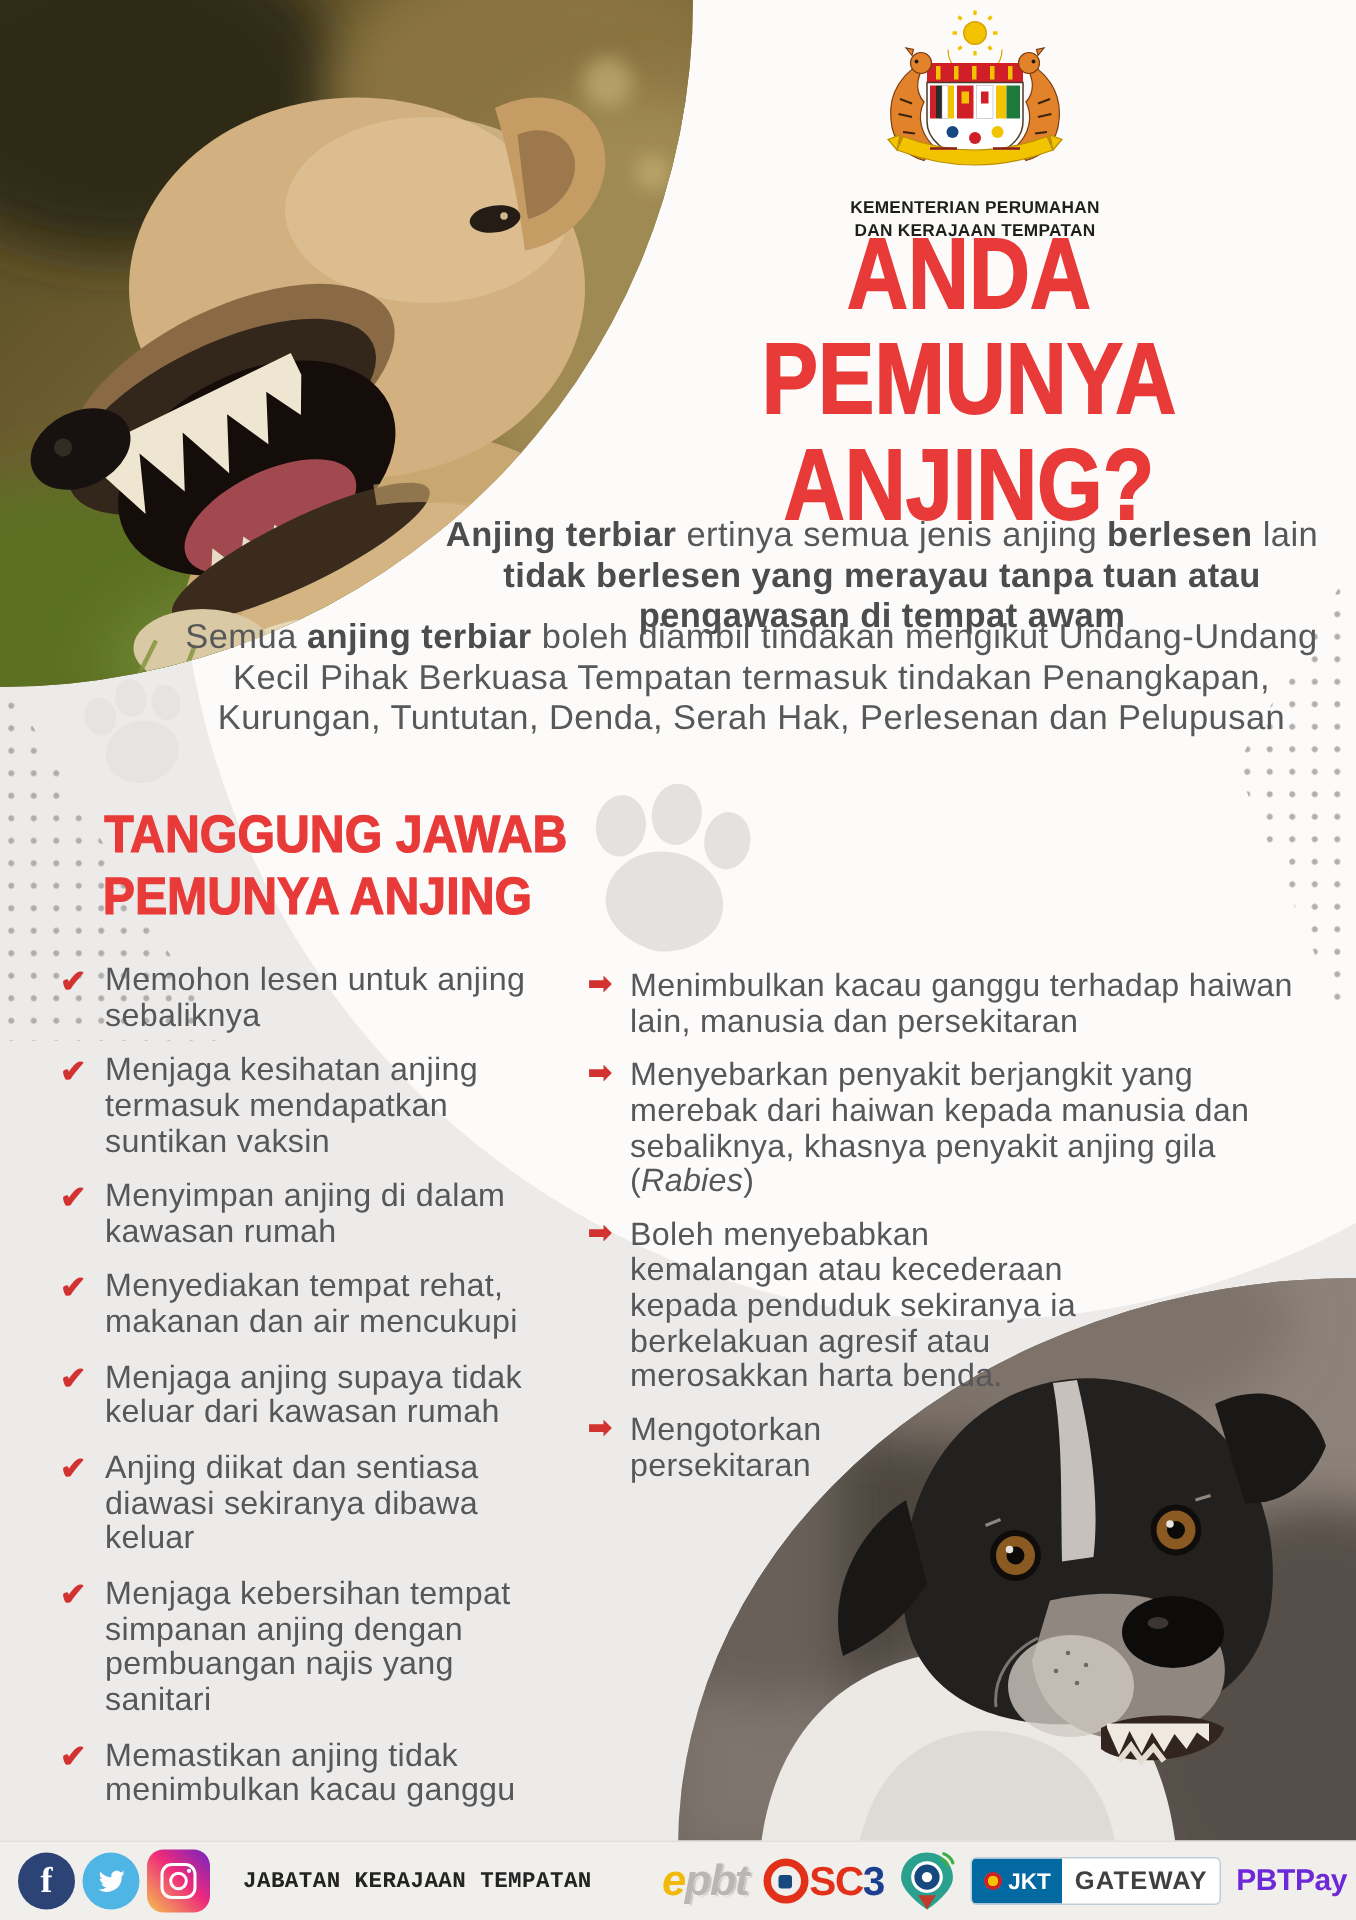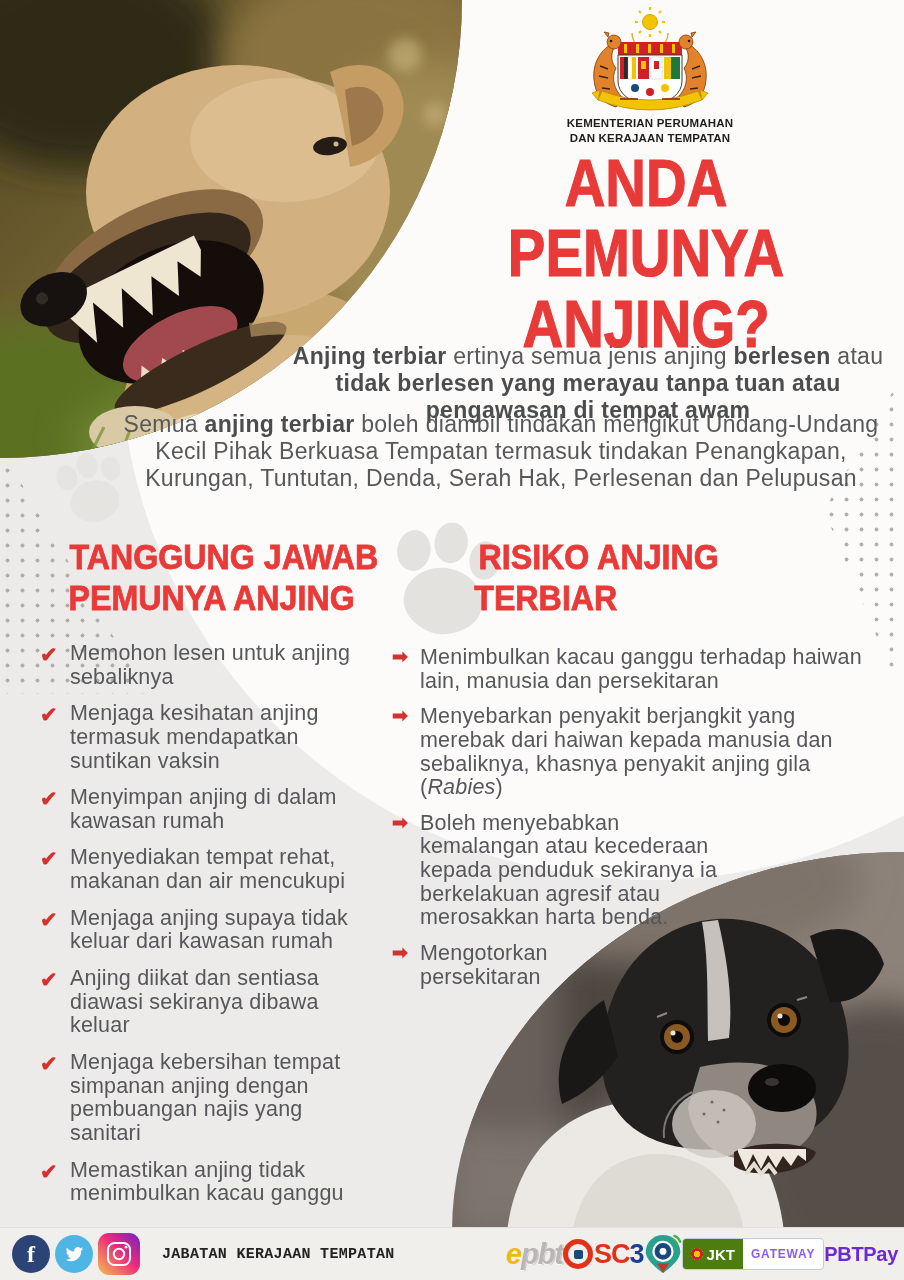--- a/index.html
+++ b/index.html
@@ -25,21 +25,21 @@
   
   .photo-tl{position:absolute;left:0;top:0;width:462px;height:458px;z-index:3;
     border-bottom-right-radius:100% 100%;overflow:hidden;}
   .photo-br{position:absolute;right:0;top:852px;width:452px;height:380px;z-index:3;
     border-top-left-radius:100% 100%;overflow:hidden;}
   .photo-tl svg,.photo-br svg{display:block;}
 
   
   .ministry{position:absolute;left:520px;top:6px;width:260px;text-align:center;z-index:4;}
   .ministry .crest{display:block;margin:0 auto;}
-  .ministry .name{margin-top:2px;font-size:11.5px;font-weight:bold;color:#1e1e1c;line-height:1.3;letter-spacing:.2px;}
+  .ministry .name{margin-top:18px;font-size:11.5px;font-weight:bold;color:#1e1e1c;line-height:1.3;letter-spacing:.2px;}
 
   
   .title{position:absolute;left:388px;top:148px;width:516px;z-index:4;text-align:center;
     color:#e83a38;font-weight:bold;font-size:67px;line-height:1.05;letter-spacing:0;}
   .condense{display:inline-block;transform:scaleX(.84);transform-origin:50% 50%;-webkit-text-stroke:1.2px currentColor;}
   .condense2{display:inline-block;transform:scaleX(.92);transform-origin:50% 50%;-webkit-text-stroke:.8px currentColor;}
 
   
   .intro{position:absolute;z-index:4;text-align:center;color:#57585a;font-size:23px;line-height:1.18;letter-spacing:.3px;}
   .intro .b{font-weight:bold;color:#4b4c4e;}
@@ -68,33 +68,33 @@
   
   .footer{position:absolute;left:0;bottom:0;width:904px;height:52px;background:#f1efec;z-index:5;
     border-top:1px solid #e2dfdb;}
   .social{position:absolute;left:12px;top:0;height:52px;display:flex;align-items:center;gap:5px;}
   .icon-circle{width:38px;height:38px;border-radius:50%;display:flex;align-items:center;justify-content:center;}
   .fb{background:#2c4475;color:#fff;font-weight:bold;font-size:24px;font-family:"Liberation Serif",serif;}
   .tw{background:#4fb5e5;}
   .ig{width:42px;height:42px;border-radius:11px;background:linear-gradient(45deg,#f5c14e 0%,#ee2a7b 55%,#7024c4 100%);display:flex;align-items:center;justify-content:center;}
   .dept{position:absolute;left:162px;top:0;height:52px;display:flex;align-items:center;
     font-size:15px;font-weight:bold;color:#232323;letter-spacing:.3px;font-family:Liberation Mono, monospace;}
-  .logos{position:absolute;right:6px;top:0;height:52px;display:flex;align-items:center;}
+  .logos{position:absolute;right:6px;top:0;height:52px;display:flex;align-items:center;gap:10px;}
   .epbt{font-style:italic;font-weight:bold;font-size:29px;letter-spacing:-1px;}
   .epbt .e{color:#f0b90b;}
   .epbt .rest{color:#b9b6b3;text-shadow:0 1px 1px #fff, 1px 1px 1px rgba(0,0,0,.25);}
   .osc3{display:flex;align-items:center;font-weight:bold;font-size:27px;letter-spacing:-1px;}
   .osc-o{width:20px;height:20px;border:5px solid #e33119;border-radius:50%;display:flex;align-items:center;justify-content:center;margin-right:1px;}
   .osc-o i{width:9px;height:9px;background:#17497e;border-radius:2px;display:block;}
   .osc-sc{color:#e33119;}
   .osc-3{color:#1d3f90;}
   .jktg{display:flex;align-items:stretch;height:30px;border:1px solid #c3cdd8;border-radius:4px;overflow:hidden;background:#fff;}
-  .jkt-box{background:#4d7c0f;color:#fff;display:flex;align-items:center;gap:4px;padding:0 8px;font-weight:bold;font-size:15px;}
+  .jkt-box{background:#0369a1;color:#fff;display:flex;align-items:center;gap:4px;padding:0 8px;font-weight:bold;font-size:15px;}
   .jkt-crest{width:12px;height:12px;border-radius:50%;background:radial-gradient(circle,#f2c300 40%,#d01f26 41% 70%,#f2c300 71%);}
-  .gateway-box{display:flex;align-items:center;padding:0 8px;color:#8b5cf6;font-weight:bold;font-size:12px;letter-spacing:.8px;}
+  .gateway-box{display:flex;align-items:center;padding:0 8px;color:#404040;font-weight:bold;font-size:17px;letter-spacing:.8px;}
   .pbtpay{font-weight:bold;font-size:20px;color:#6d28d9;letter-spacing:-.3px;}
 </style>
 </head>
 <body>
 
 <div class="poster">
 
   <div class="white-circle"></div>
 
   <div class="dots dots-left"></div>
@@ -227,30 +227,26 @@
       <div>KEMENTERIAN PERUMAHAN</div>
       <div>DAN KERAJAAN TEMPATAN</div>
     </div>
   </div>
 
   <div class="title">
     <span class="condense">ANDA PEMUNYA</span><br>
     <span class="condense">ANJING?</span>
   </div>
 
-  <p class="intro intro1"><span class="b">Anjing terbiar </span><span>ertinya semua jenis anjing </span><span class="b">berlesen</span><span> atau </span><span class="b">tidak berlesen yang merayau tanpa tuan atau pengawasan di tempat awam</span></p>
+  <p class="intro intro1"><span class="b">Anjing terbiar </span><span>ertinya semua jenis anjing </span><span class="b">berlesen</span><span> lain </span><span class="b">tidak berlesen yang merayau tanpa tuan atau pengawasan di tempat awam</span></p>
   <p class="intro intro2"><span>Semua </span><span class="b">anjing terbiar</span><span> boleh diambil tindakan mengikut Undang-Undang Kecil Pihak Berkuasa Tempatan termasuk tindakan Penangkapan, Kurungan, Tuntutan, Denda, Serah Hak, Perlesenan dan Pelupusan</span></p>
 
   <div class="col-heading heading-left">
     <span class="condense2">TANGGUNG JAWAB</span><br>
     <span class="condense2">PEMUNYA ANJING</span>
-  </div>
-  <div class="col-heading heading-right">
-    <span class="condense2">RISIKO ANJING</span><br>
-    <span class="condense2">TERBIAR</span>
   </div>
 
   <div class="check-list">
       <div class="item">
         <span class="bullet">✔</span>
         <span class="item-text"><span>Memohon lesen untuk anjing sebaliknya</span></span>
       </div>
       <div class="item">
         <span class="bullet">✔</span>
         <span class="item-text"><span>Menjaga kesihatan anjing termasuk mendapatkan suntikan vaksin</span></span>

